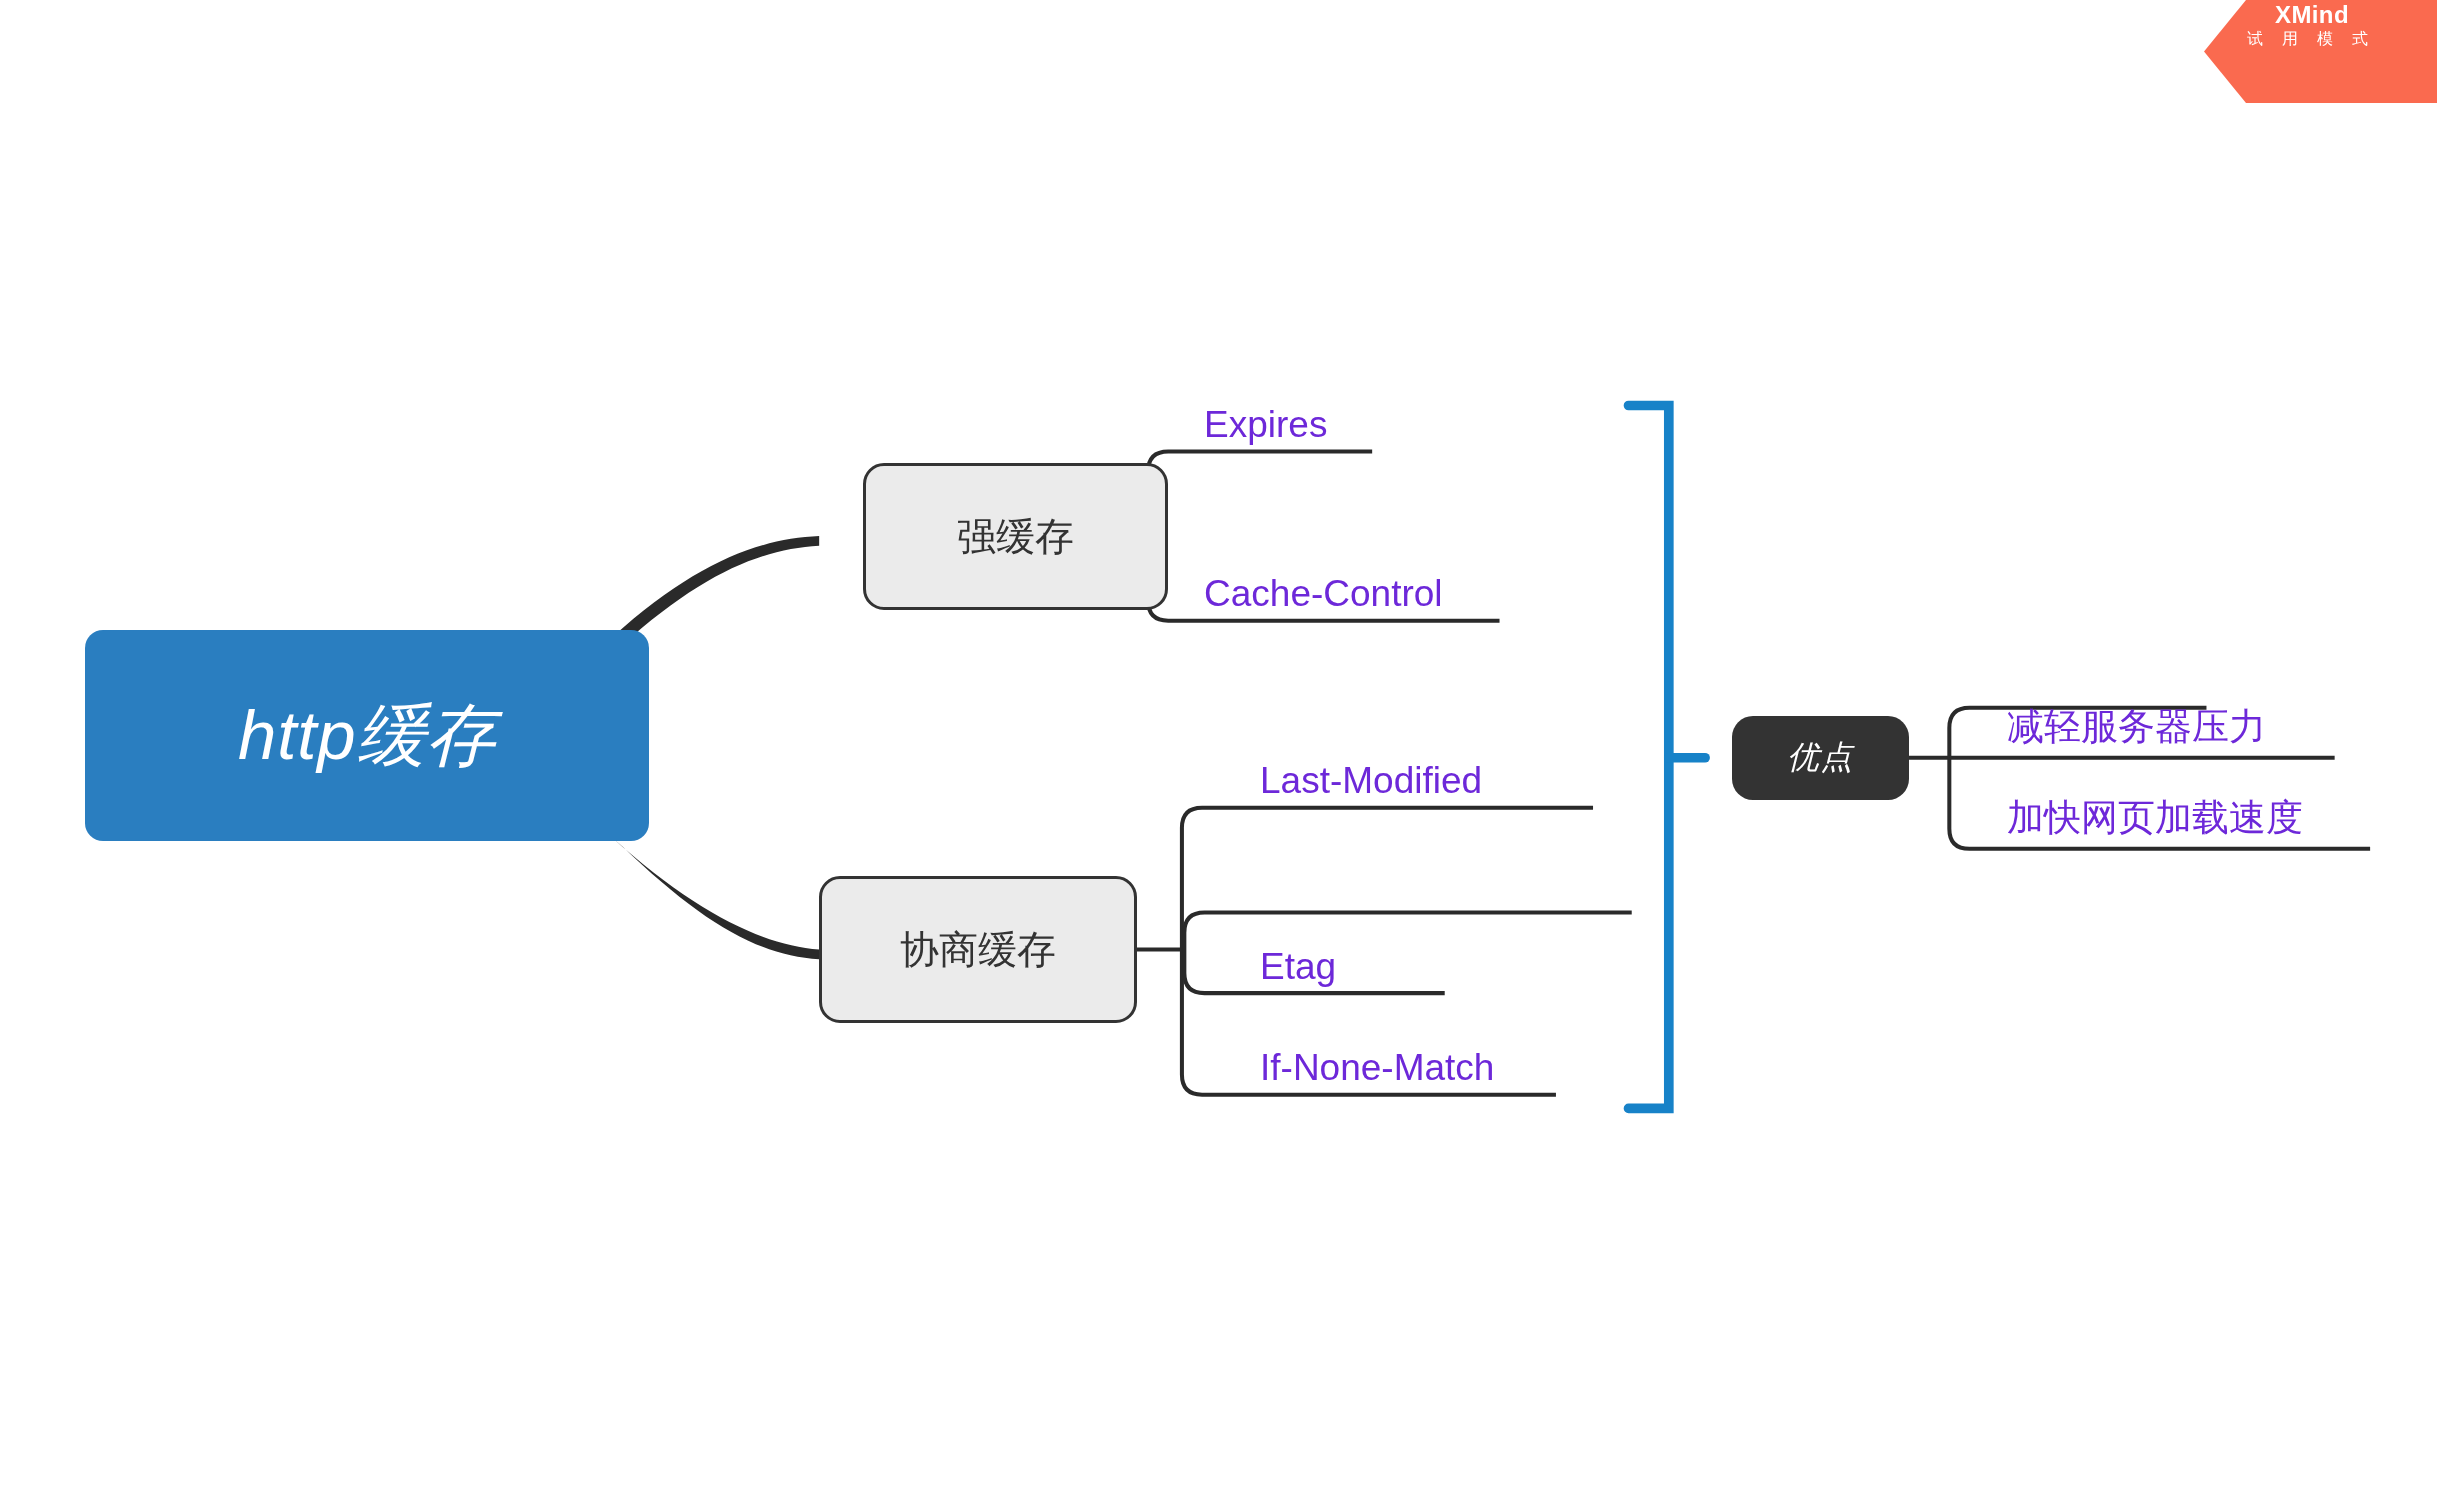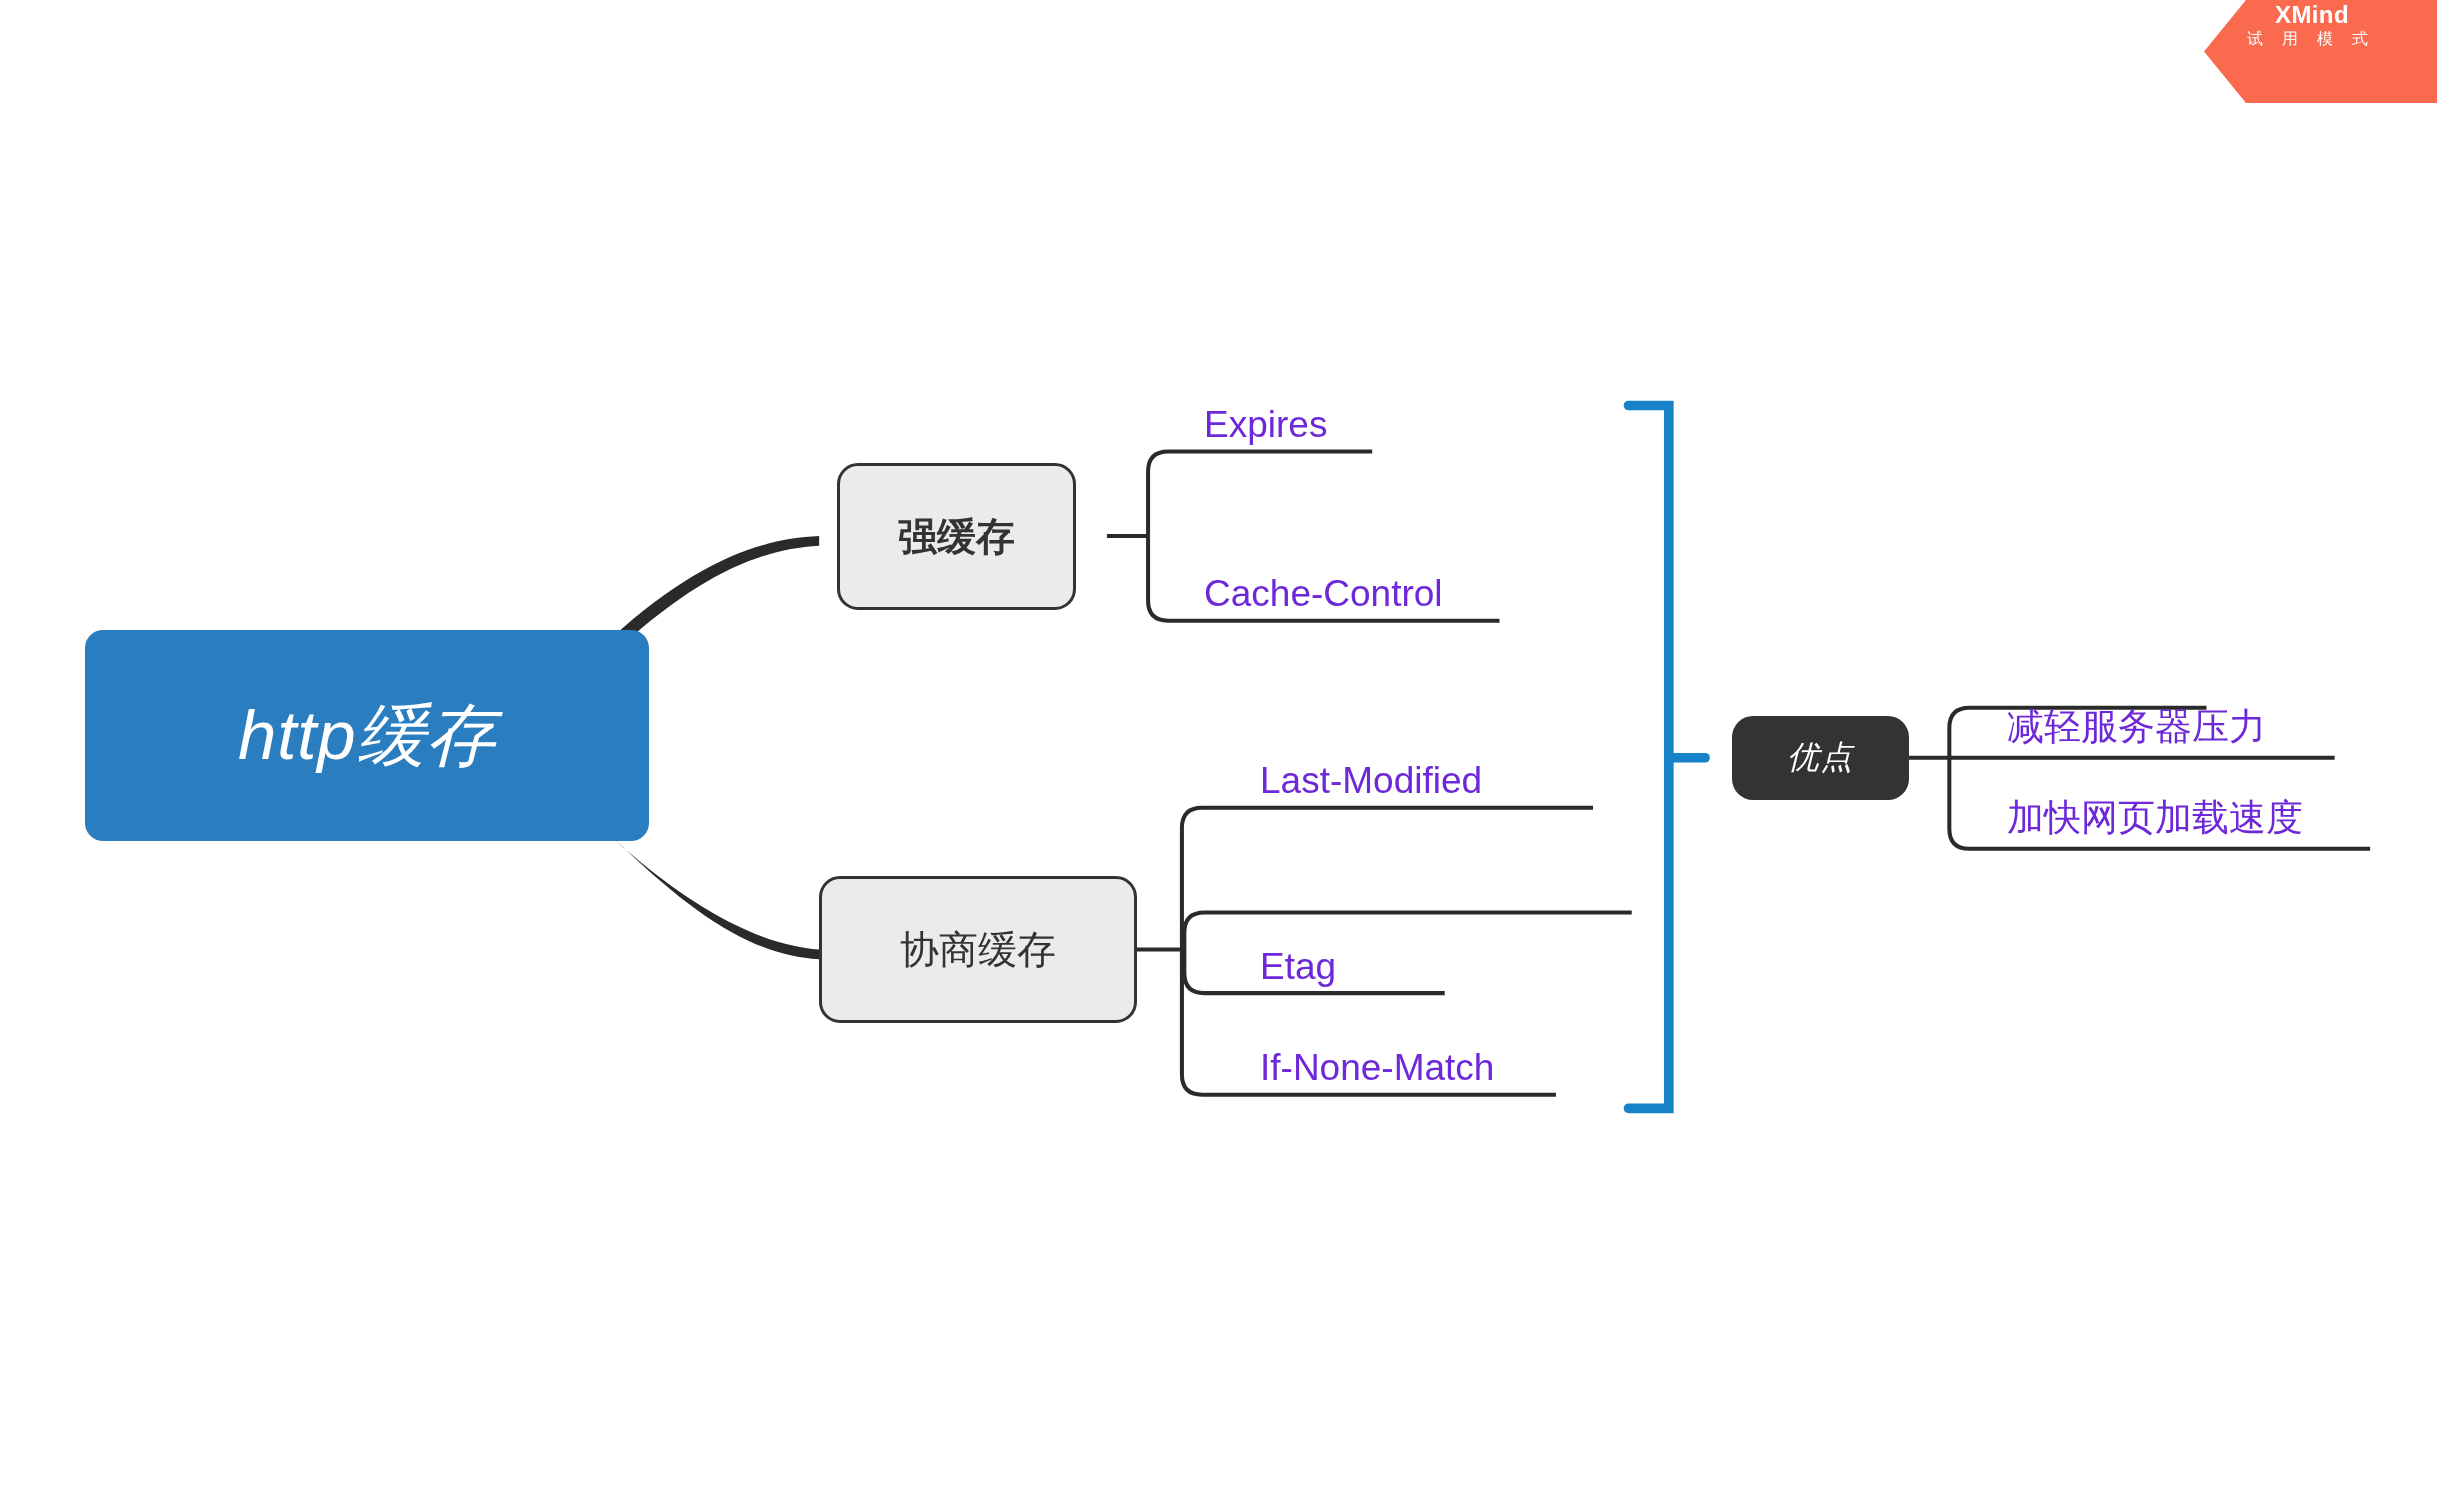--- a/index.html
+++ b/index.html
@@ -133,21 +133,21 @@
 
   <div class="trial-badge">
     <div class="trial-brand">XMind</div>
     <div class="trial-mode">试 用 模 式</div>
   </div>
 
   <div class="node node-root" style="left:85px; top:630px; width:564px; height:211px;font-style:italic;">
     <span>http缓存</span>
   </div>
 
-  <div class="node node-branch" style="left:837px; top:463px; width:239px; height:147px;font-weight:bold;">
+  <div class="node node-branch" style="left:863px; top:463px; width:305px; height:147px;">
     <span>强缓存</span>
   </div>
 
   <div class="node node-leaf" style="left:1204px; top:395px; width:322px; height:56px;">
     <span>Expires</span>
   </div>
   <div class="node node-leaf" style="left:1204px; top:564px; width:371px; height:56px;">
     <span>Cache-Control</span>
   </div>
 

